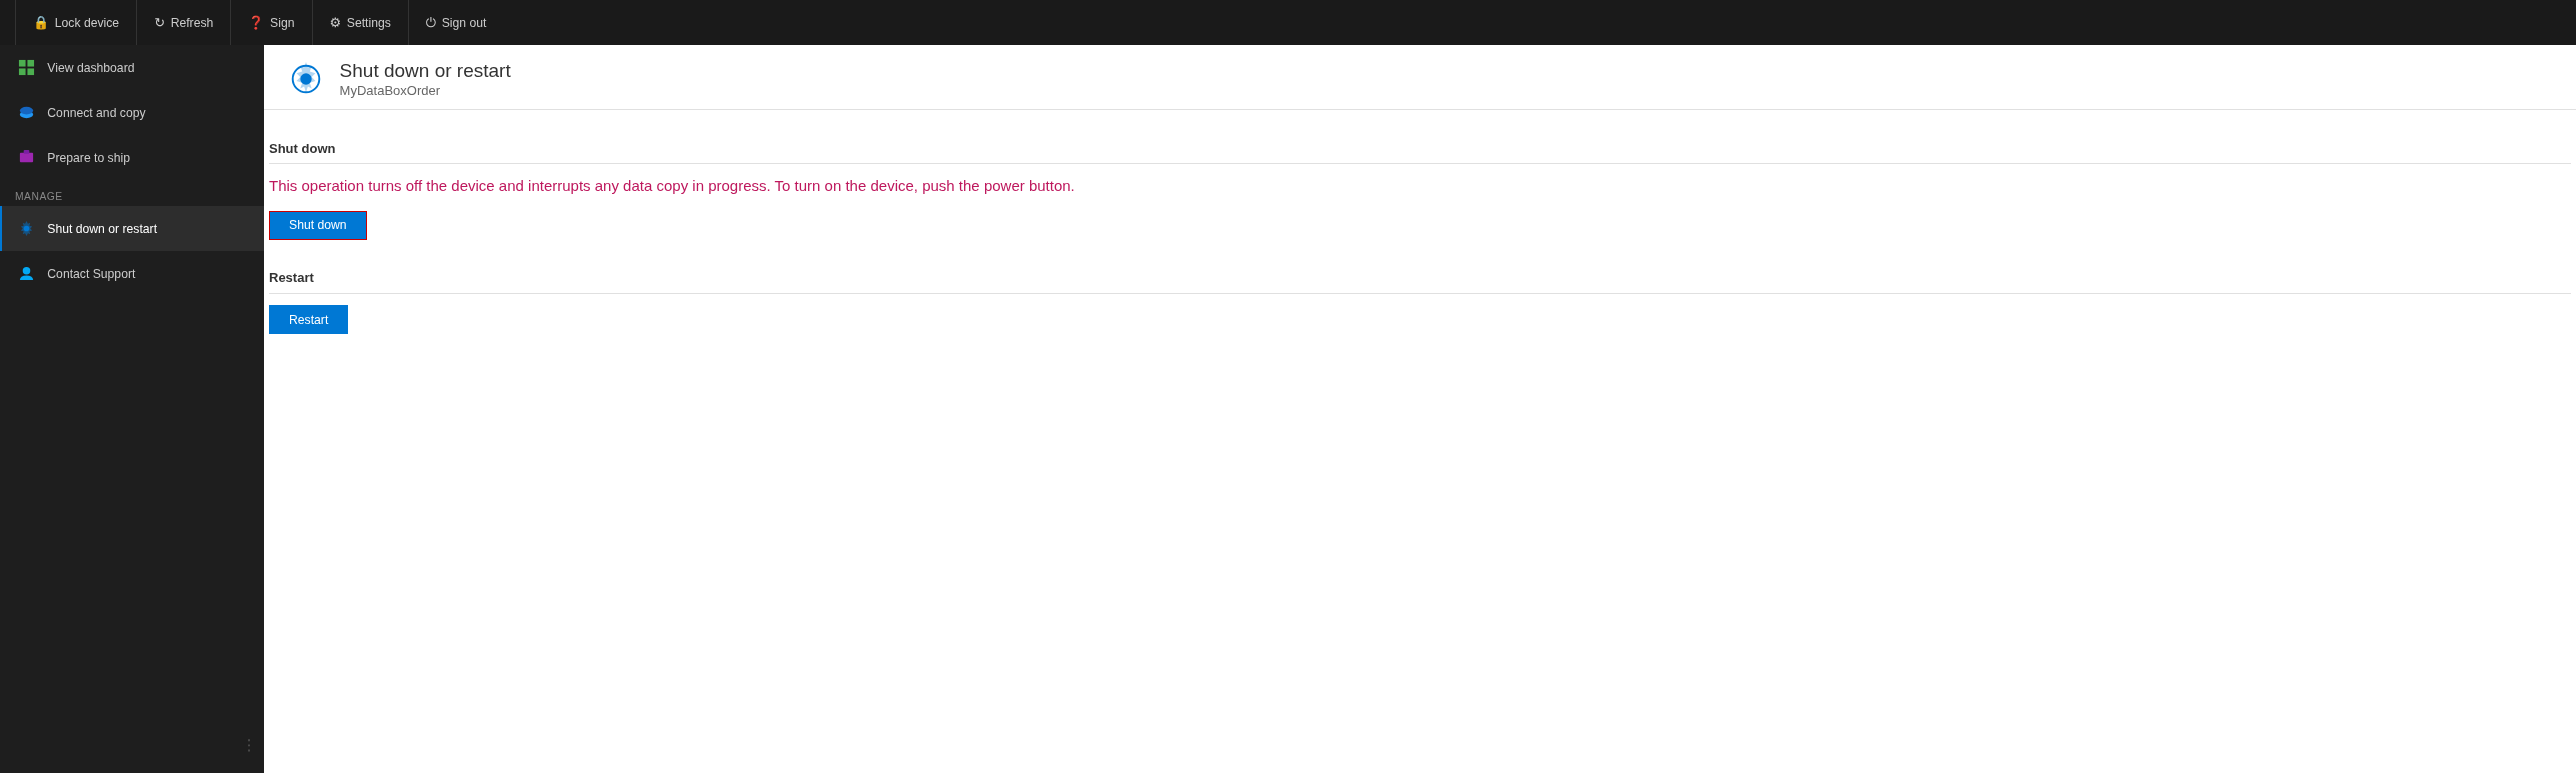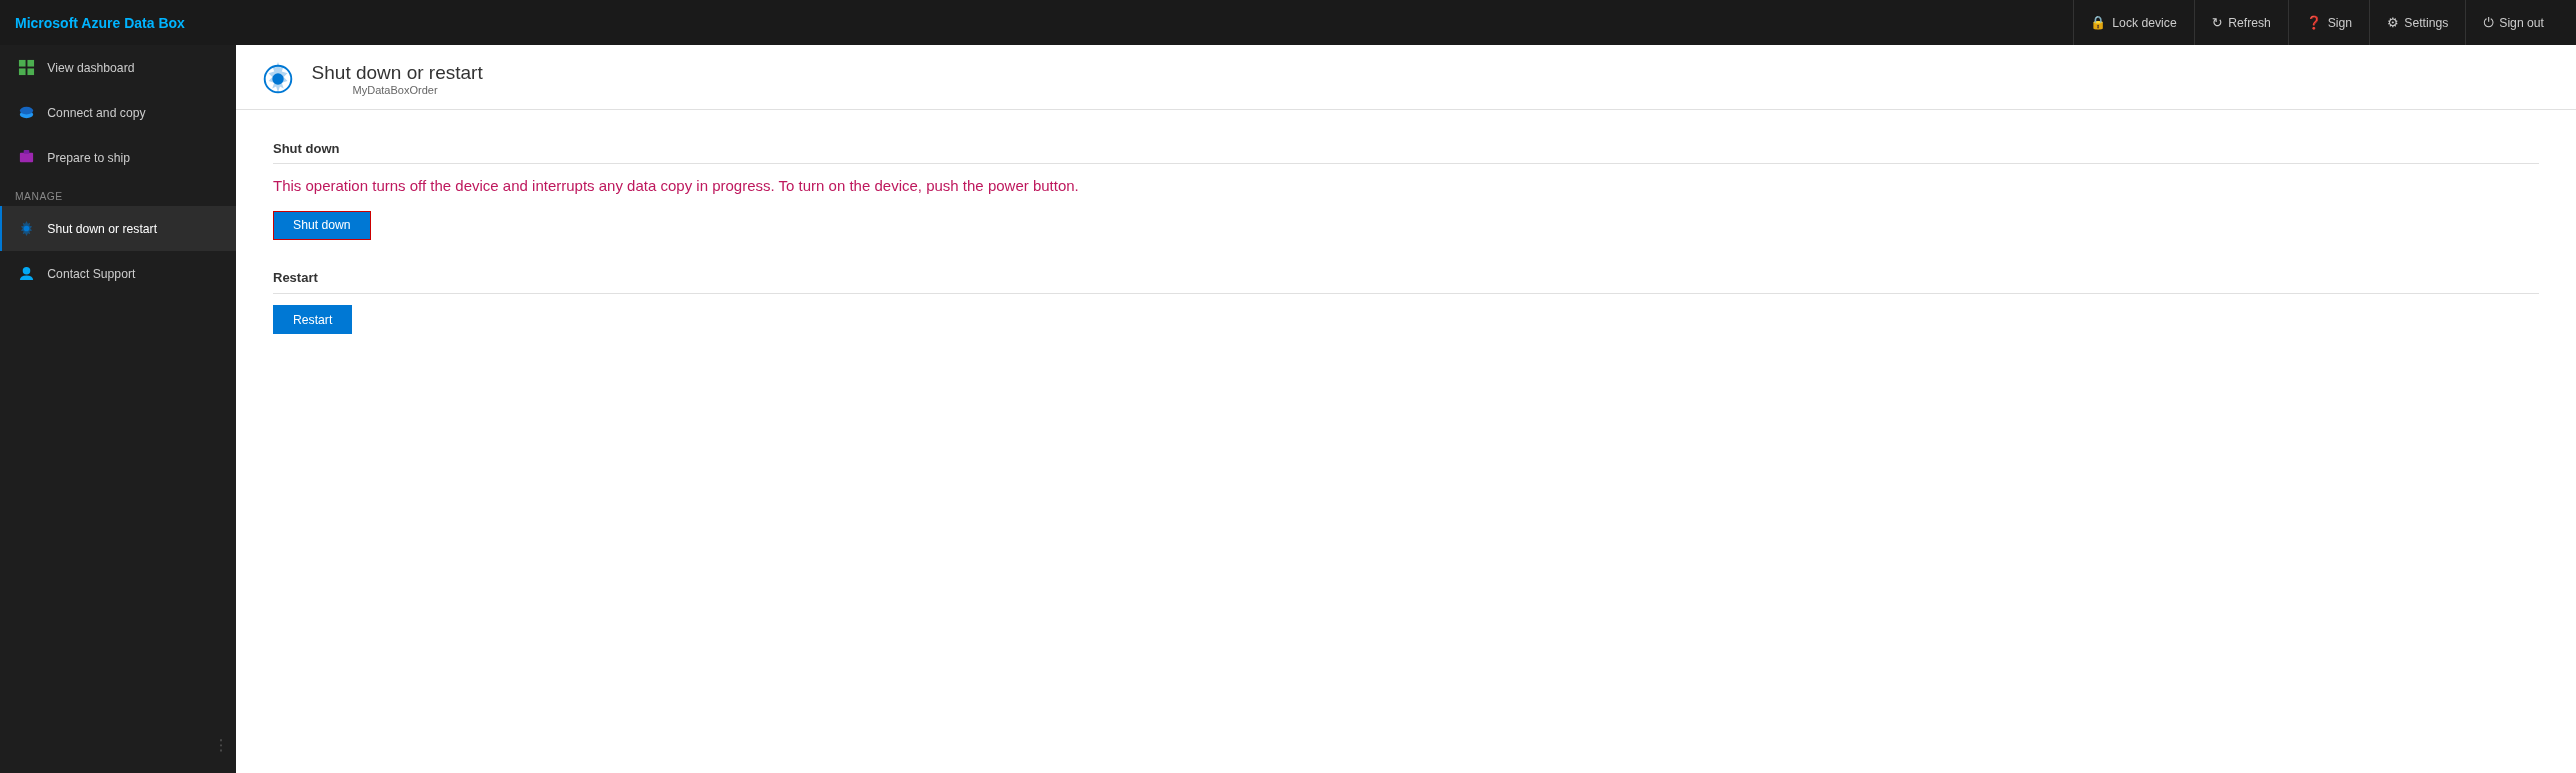--- a/index.html
+++ b/index.html
@@ -42,21 +42,21 @@
 
     
     .layout {
       display: flex;
       flex: 1;
       overflow: hidden;
     }
 
     
     .sidebar {
-      width: 236px;
+      width: 264px;
       background: #1e1e1e;
       display: flex;
       flex-direction: column;
       flex-shrink: 0;
       overflow-y: auto;
       position: relative;
     }
     .sidebar-item {
       display: flex;
       align-items: center;
@@ -115,26 +115,25 @@
       height: 38px;
       flex-shrink: 0;
     }
     .page-header-text .page-title {
       font-size: 19px;
       font-weight: 400;
       color: #333;
       line-height: 1.2;
     }
     .page-header-text .page-subtitle {
-      font-size: 11px;
+      font-size: 13px;
       color: #666;
-      margin-left: 41px;
     }
     .content-body {
-      padding: 19px 37px;
+      padding: 19px 5px;
     }
     .section {
       margin-bottom: 0;
     }
     .section-title {
       font-size: 13px;
       font-weight: 600;
       color: #333;
       padding: 11.3px 0 7.5px;
       border-bottom: 0.9px solid #e0e0e0;
@@ -155,21 +154,20 @@
       cursor: pointer;
       font-family: inherit;
       margin-bottom: 19px;
     }
     .btn-primary.no-border { border: 1.9px solid transparent; }
   </style>
 </head>
 <body>
 
 <nav class="top-nav">
-  <span class="app-title">Microsoft Azure Data Box</span>
   <div class="nav-actions">
     <button class="nav-action-btn">
       <span class="icon">🔒</span>
       <span>Lock device</span>
     </button>
     <button class="nav-action-btn">
       <span class="icon">↻</span>
       <span>Refresh</span>
     </button>
     <button class="nav-action-btn">

